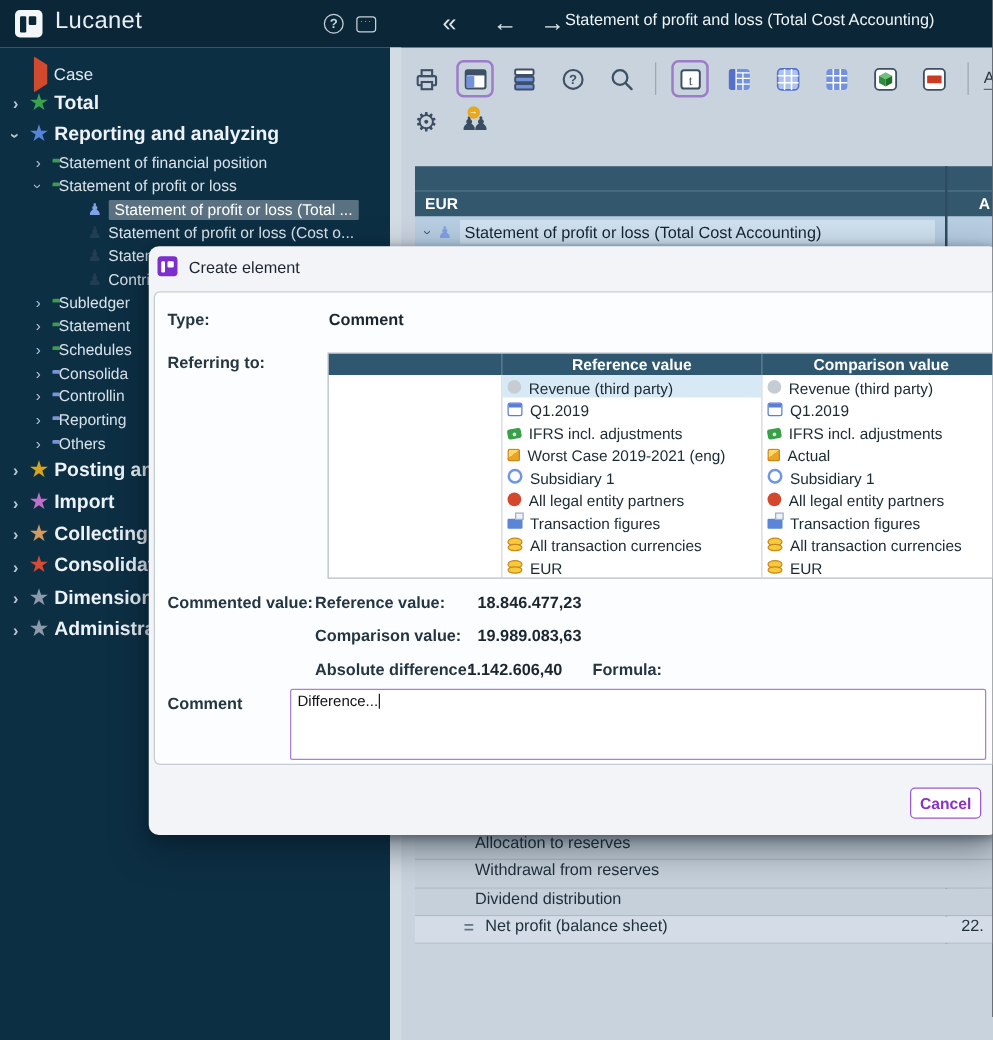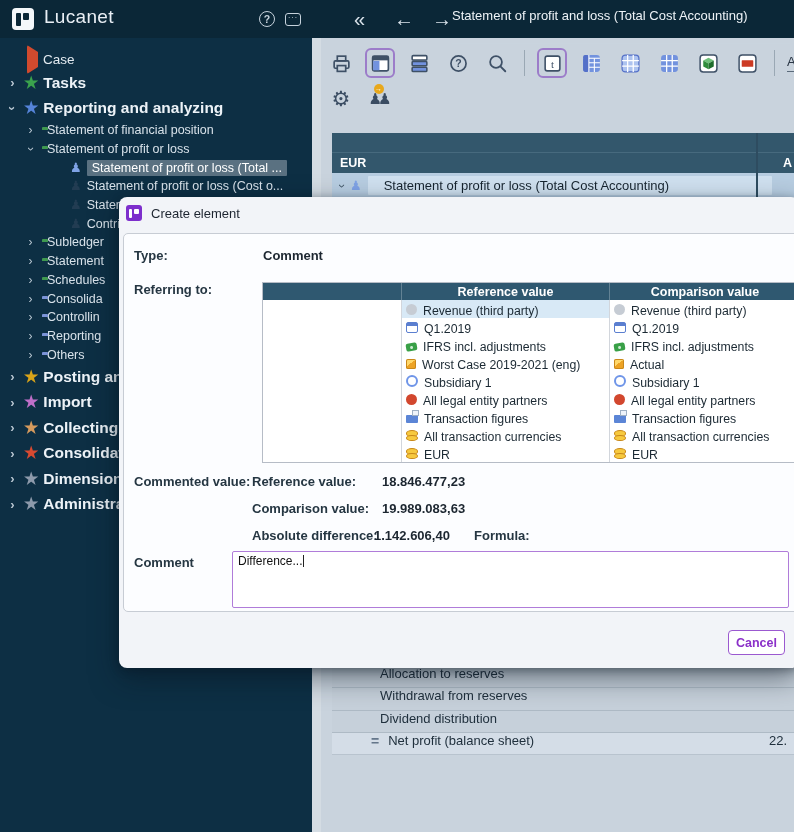--- a/index.html
+++ b/index.html
@@ -58,21 +58,21 @@
                 color:#fff;font-size:7px;line-height:10px;text-align:center;letter-spacing:0;}
 
   
   .tbl-top{position:absolute;left:332px;top:133px;width:462px;}
   .tbl-h1{height:19px;background:#33576c;border-bottom:1px solid #476а7e;border-bottom:1px solid #476a7e;}
   .tbl-h2{position:relative;height:20px;background:#33576c;color:#fff;font-size:12.5px;font-weight:bold;
           display:flex;align-items:center;padding-left:8px;box-sizing:border-box;}
   .tbl-h2 .rightfrag{position:absolute;right:2px;}
   .tbl-rowsel{height:25px;background:#b7cde1;display:flex;align-items:center;font-size:13px;color:#16242f;gap:6px;padding-left:8px;box-sizing:border-box;}
   .tbl-rowsel .chev{font-size:12px;color:#44596b;transform:rotate(90deg);}
-  .tbl-rowsel .chip{background:#cfe0ef;padding:2px 16px;border-radius:1px;flex:none;width:372px;}
+  .tbl-rowsel .chip{background:#cfe0ef;padding:2px 4px;border-radius:1px;flex:none;width:372px;}
   .col-div{position:absolute;left:756px;top:133px;width:2px;height:622px;background:#2e4c60;}
 
   
   .tbl-bottom{position:absolute;left:332px;top:666px;width:462px;font-size:13px;color:#20303d;}
   .brow{position:relative;height:22.3px;display:flex;align-items:flex-start;background:#c6d0da;
         border-bottom:1px solid rgba(110,128,145,.28);box-sizing:border-box;padding-left:39px;gap:9px;}
   .brow.sel{background:#d4dde7;}
   .dotb{width:12px;height:12px;border-radius:50%;background:#6a8ed8;flex:none;}
   .eq{width:12px;font-size:14px;font-weight:bold;color:#64768a;text-align:center;flex:none;}
   .brow .val{position:absolute;left:437px;}
@@ -162,21 +162,21 @@
 
   <div class="sidebar" id="sidebar">
       <div class="tree-row row-start">
         <span class="chev"></span>
         <span><span class="play"></span></span>
         <span class="">Case</span>
       </div>
       <div class="tree-row row-sec">
         <span class="chev ">›</span>
         <span><span class="star" style="color:#3aa24d">★</span></span>
-        <span class="">Tasks</span>
+        <span class="">Total</span>
       </div>
       <div class="tree-row row-sec">
         <span class="chev down">›</span>
         <span><span class="star" style="color:#5584d9">★</span></span>
         <span class="">Reporting and analyzing</span>
       </div>
       <div class="tree-row row-item lvl1">
         <span class="chev ">›</span>
         <span><span class="folder f-green"></span></span>
         <span class="">Statement of financial position</span>

